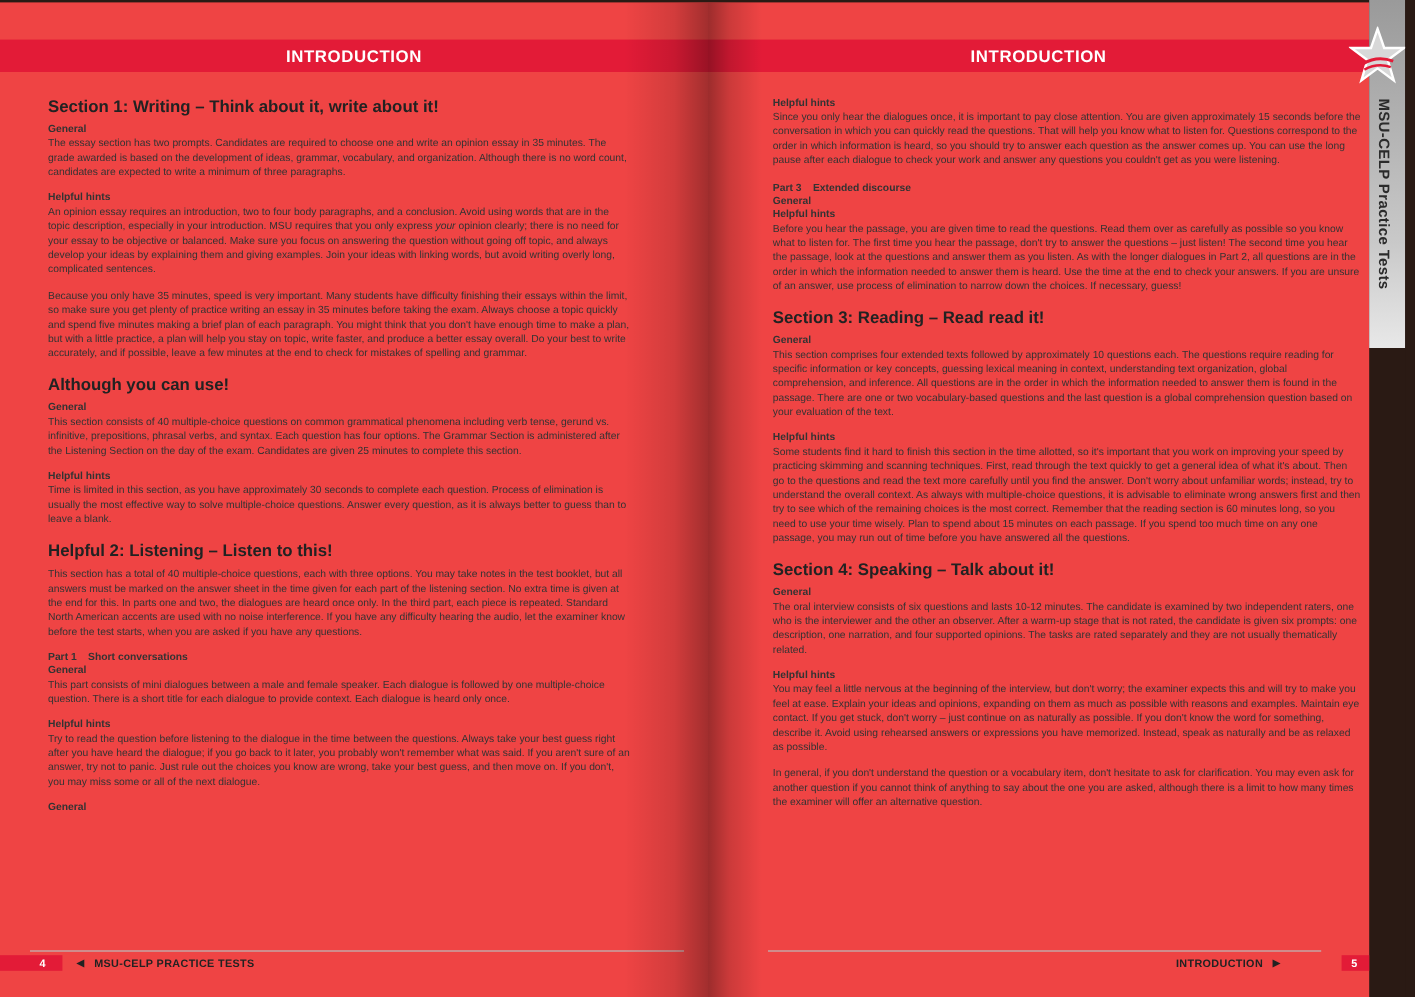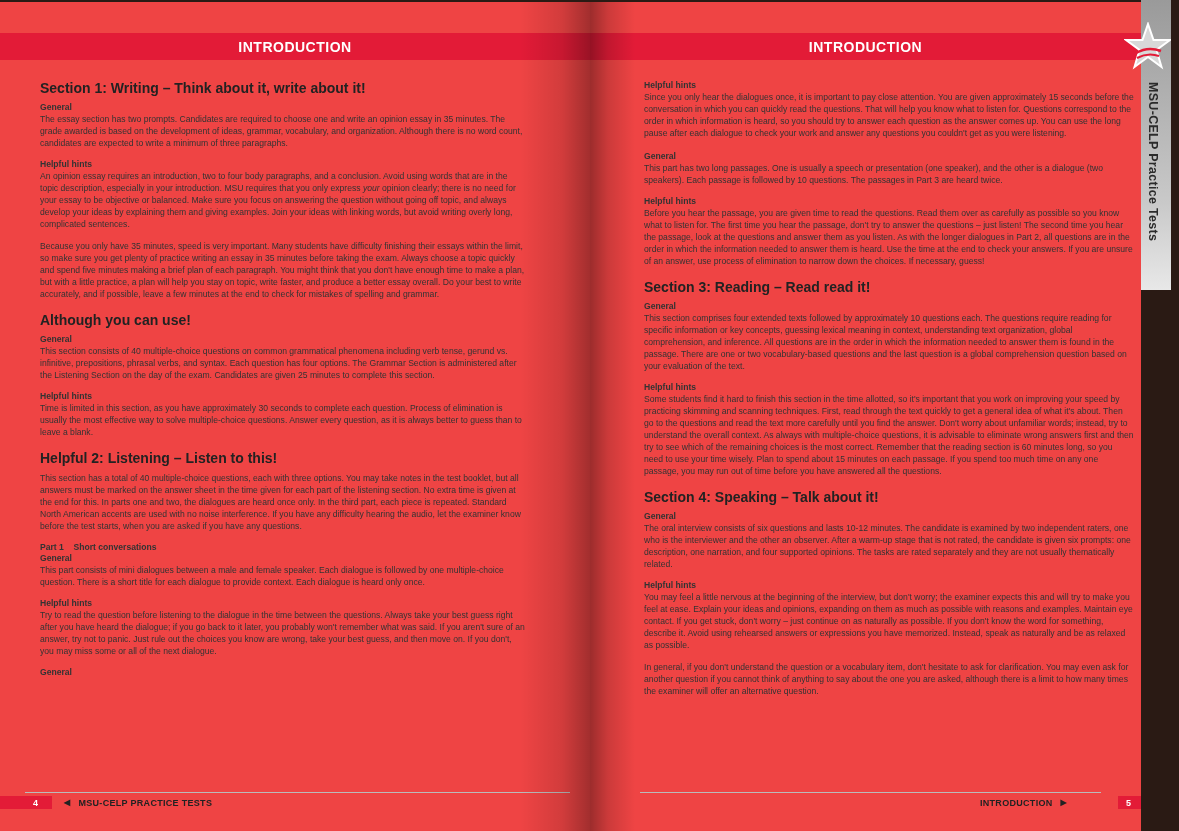--- a/index.html
+++ b/index.html
@@ -81,22 +81,22 @@
 
 <div class="page right">
   <div class="banner">
       <span>INTRODUCTION</span>
     </div>
 
   <div class="content">
     <h4>Helpful hints</h4>
     <p style="margin-bottom:12px">Since you only hear the dialogues once, it is important to pay close attention. You are given approximately 15 seconds before the conversation in which you can quickly read the questions. That will help you know what to listen for. Questions correspond to the order in which information is heard, so you should try to answer each question as the answer comes up. You can use the long pause after each dialogue to check your work and answer any questions you couldn't get as you were listening.</p>
 
+    <h4 style="white-space:pre">Part 3    Extended discourse</h4>
     <h4>General</h4>
-    <p>This part has two long passages. One is usually a speech or presentation (one speaker), and the other is a dialogue (two speakers). Each passage is followed by 10 questions. The passages in Part 3 are heard twice.</p>
     <h4>Helpful hints</h4>
     <p style="margin-bottom:12px">Before you hear the passage, you are given time to read the questions. Read them over as carefully as possible so you know what to listen for. The first time you hear the passage, don't try to answer the questions – just listen! The second time you hear the passage, look at the questions and answer them as you listen. As with the longer dialogues in Part 2, all questions are in the order in which the information needed to answer them is heard. Use the time at the end to check your answers. If you are unsure of an answer, use process of elimination to narrow down the choices. If necessary, guess!</p>
 
     <h2>Section 3: Reading – Read read it!</h2>
     <h4>General</h4>
     <p>This section comprises four extended texts followed by approximately 10 questions each. The questions require reading for specific information or key concepts, guessing lexical meaning in context, understanding text organization, global comprehension, and inference. All questions are in the order in which the information needed to answer them is found in the passage. There are one or two vocabulary-based questions and the last question is a global comprehension question based on your evaluation of the text.</p>
     <h4>Helpful hints</h4>
     <p style="margin-bottom:12px">Some students find it hard to finish this section in the time allotted, so it's important that you work on improving your speed by practicing skimming and scanning techniques. First, read through the text quickly to get a general idea of what it's about. Then go to the questions and read the text more carefully until you find the answer. Don't worry about unfamiliar words; instead, try to understand the overall context. As always with multiple-choice questions, it is advisable to eliminate wrong answers first and then try to see which of the remaining choices is the most correct. Remember that the reading section is 60 minutes long, so you need to use your time wisely. Plan to spend about 15 minutes on each passage. If you spend too much time on any one passage, you may run out of time before you have answered all the questions.</p>
 
     <h2>Section 4: Speaking – Talk about it!</h2>

